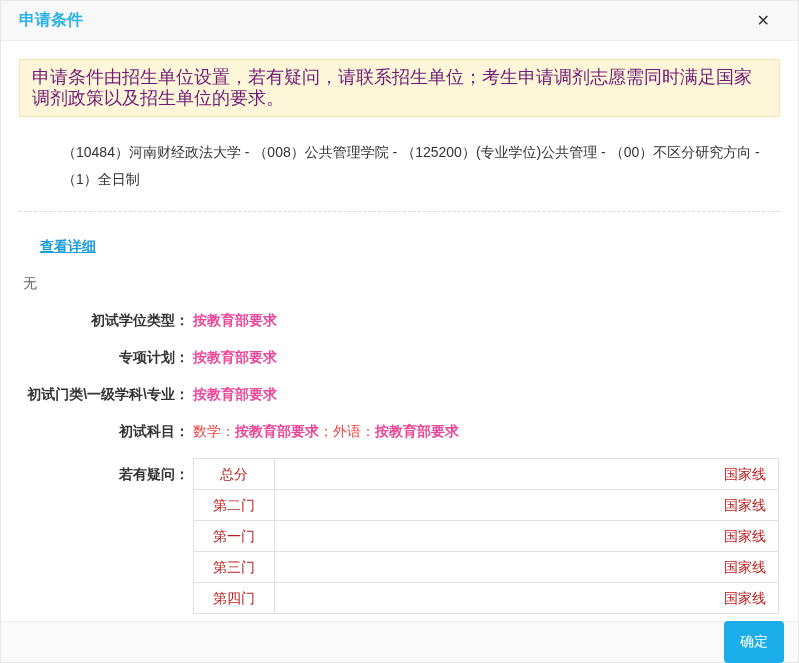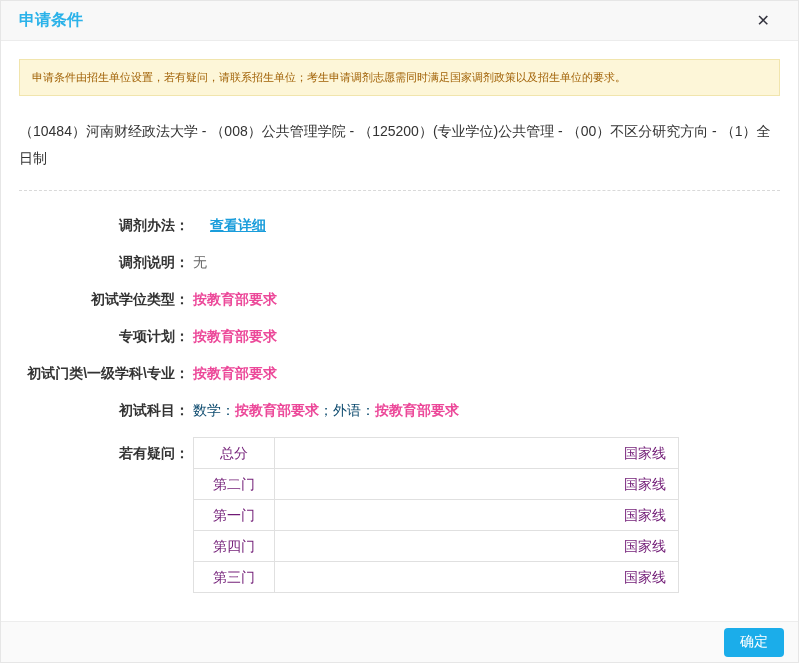--- a/index.html
+++ b/index.html
@@ -44,30 +44,31 @@
   }
   
   .modal-body {
     flex: 1 1 auto;
     padding: 18px;
     overflow: hidden;
   }
   .notice-box {
     background: #fdf6d8;
     border: 1px solid #f1e5ad;
-    color: #a16207;
-    font-size: 11px;
+    color: #701a75;
+    font-size: 18px;
     line-height: 21px;
     padding: 7px 12px;
   }
   .program-line {
     margin-top: 22px;
     line-height: 27px;
     font-size: 14px;
     color: #333;
+    margin-left: 43px;
   }
   .dashed-divider {
     border: none;
     border-top: 1px dashed #d9d9d9;
     margin: 18px 0 24px 0;
   }
   
   .field-row {
     display: flex;
     align-items: flex-start;
@@ -79,41 +80,41 @@
     flex: 0 0 170px;
     text-align: right;
     font-weight: bold;
     color: #333;
     white-space: nowrap;
   }
   .field-value {
     margin-left: 4px;
     color: #666;
   }
-  .field-value .plain { color: #0c4a6e; }
+  .field-value .plain { color: #ef4444; }
   .link-detail {
     color: #1a9ddb;
     font-weight: bold;
     text-decoration: underline;
     cursor: pointer;
     margin-left: 21px;
   }
   .moe-req {
     color: #ec4899;
     font-weight: bold;
   }
   
   .score-row { margin-bottom: 0; }
   .score-row .field-label { padding-top: 6px; }
   .score-table {
     margin-left: 4px;
     border-collapse: collapse;
-    width: 486px;
-    font-size: 14px;
-    color: #701a75;
+    width: 586px;
+    font-size: 14px;
+    color: #b91c1c;
   }
   .score-table td {
     border: 1px solid #e0e0e0;
     padding: 5px 12px;
     line-height: 20px;
     background: #fff;
     text-align: right;
   }
   .score-table td.subject-cell {
     width: 81px;
@@ -128,21 +129,21 @@
     display: flex;
     justify-content: flex-end;
     align-items: center;
     padding: 0 14px;
   }
   .confirm-btn {
     background: #1badea;
     color: #fff;
     border: none;
     border-radius: 4px;
-    height: 29px;
+    height: 42px;
     padding: 0 16px;
     font-size: 14px;
     font-family: inherit;
     cursor: pointer;
   }
 </style>
 </head>
 <body>
 
 <div class="modal">
@@ -154,26 +155,24 @@
 
   <div class="modal-body">
 
     <div class="notice-box">申请条件由招生单位设置，若有疑问，请联系招生单位；考生申请调剂志愿需同时满足国家调剂政策以及招生单位的要求。</div>
 
     <div class="program-line">（10484）河南财经政法大学 - （008）公共管理学院 - （125200）(专业学位)公共管理 - （00）不区分研究方向 - （1）全日制</div>
 
     <hr class="dashed-divider">
 
     <div class="field-row">
-      <span class="field-label">调剂办法：</span>
       <a class="link-detail">查看详细</a>
     </div>
 
     <div class="field-row">
-      <span class="field-label">调剂说明：</span>
       <span class="field-value">无</span>
     </div>
 
     <div class="field-row">
       <span class="field-label">初试学位类型：</span>
       <span class="field-value moe-req">按教育部要求</span>
     </div>
 
     <div class="field-row">
       <span class="field-label">专项计划：</span>
@@ -202,25 +201,25 @@
           </tr>
           <tr>
             <td class="subject-cell">第二门</td>
             <td>国家线</td>
           </tr>
           <tr>
             <td class="subject-cell">第一门</td>
             <td>国家线</td>
           </tr>
           <tr>
+            <td class="subject-cell">第三门</td>
+            <td>国家线</td>
+          </tr>
+          <tr>
             <td class="subject-cell">第四门</td>
-            <td>国家线</td>
-          </tr>
-          <tr>
-            <td class="subject-cell">第三门</td>
             <td>国家线</td>
           </tr>
         </tbody>
       </table>
     </div>
 
   </div>
 
   <div class="modal-footer">
     <button class="confirm-btn">确定</button>

